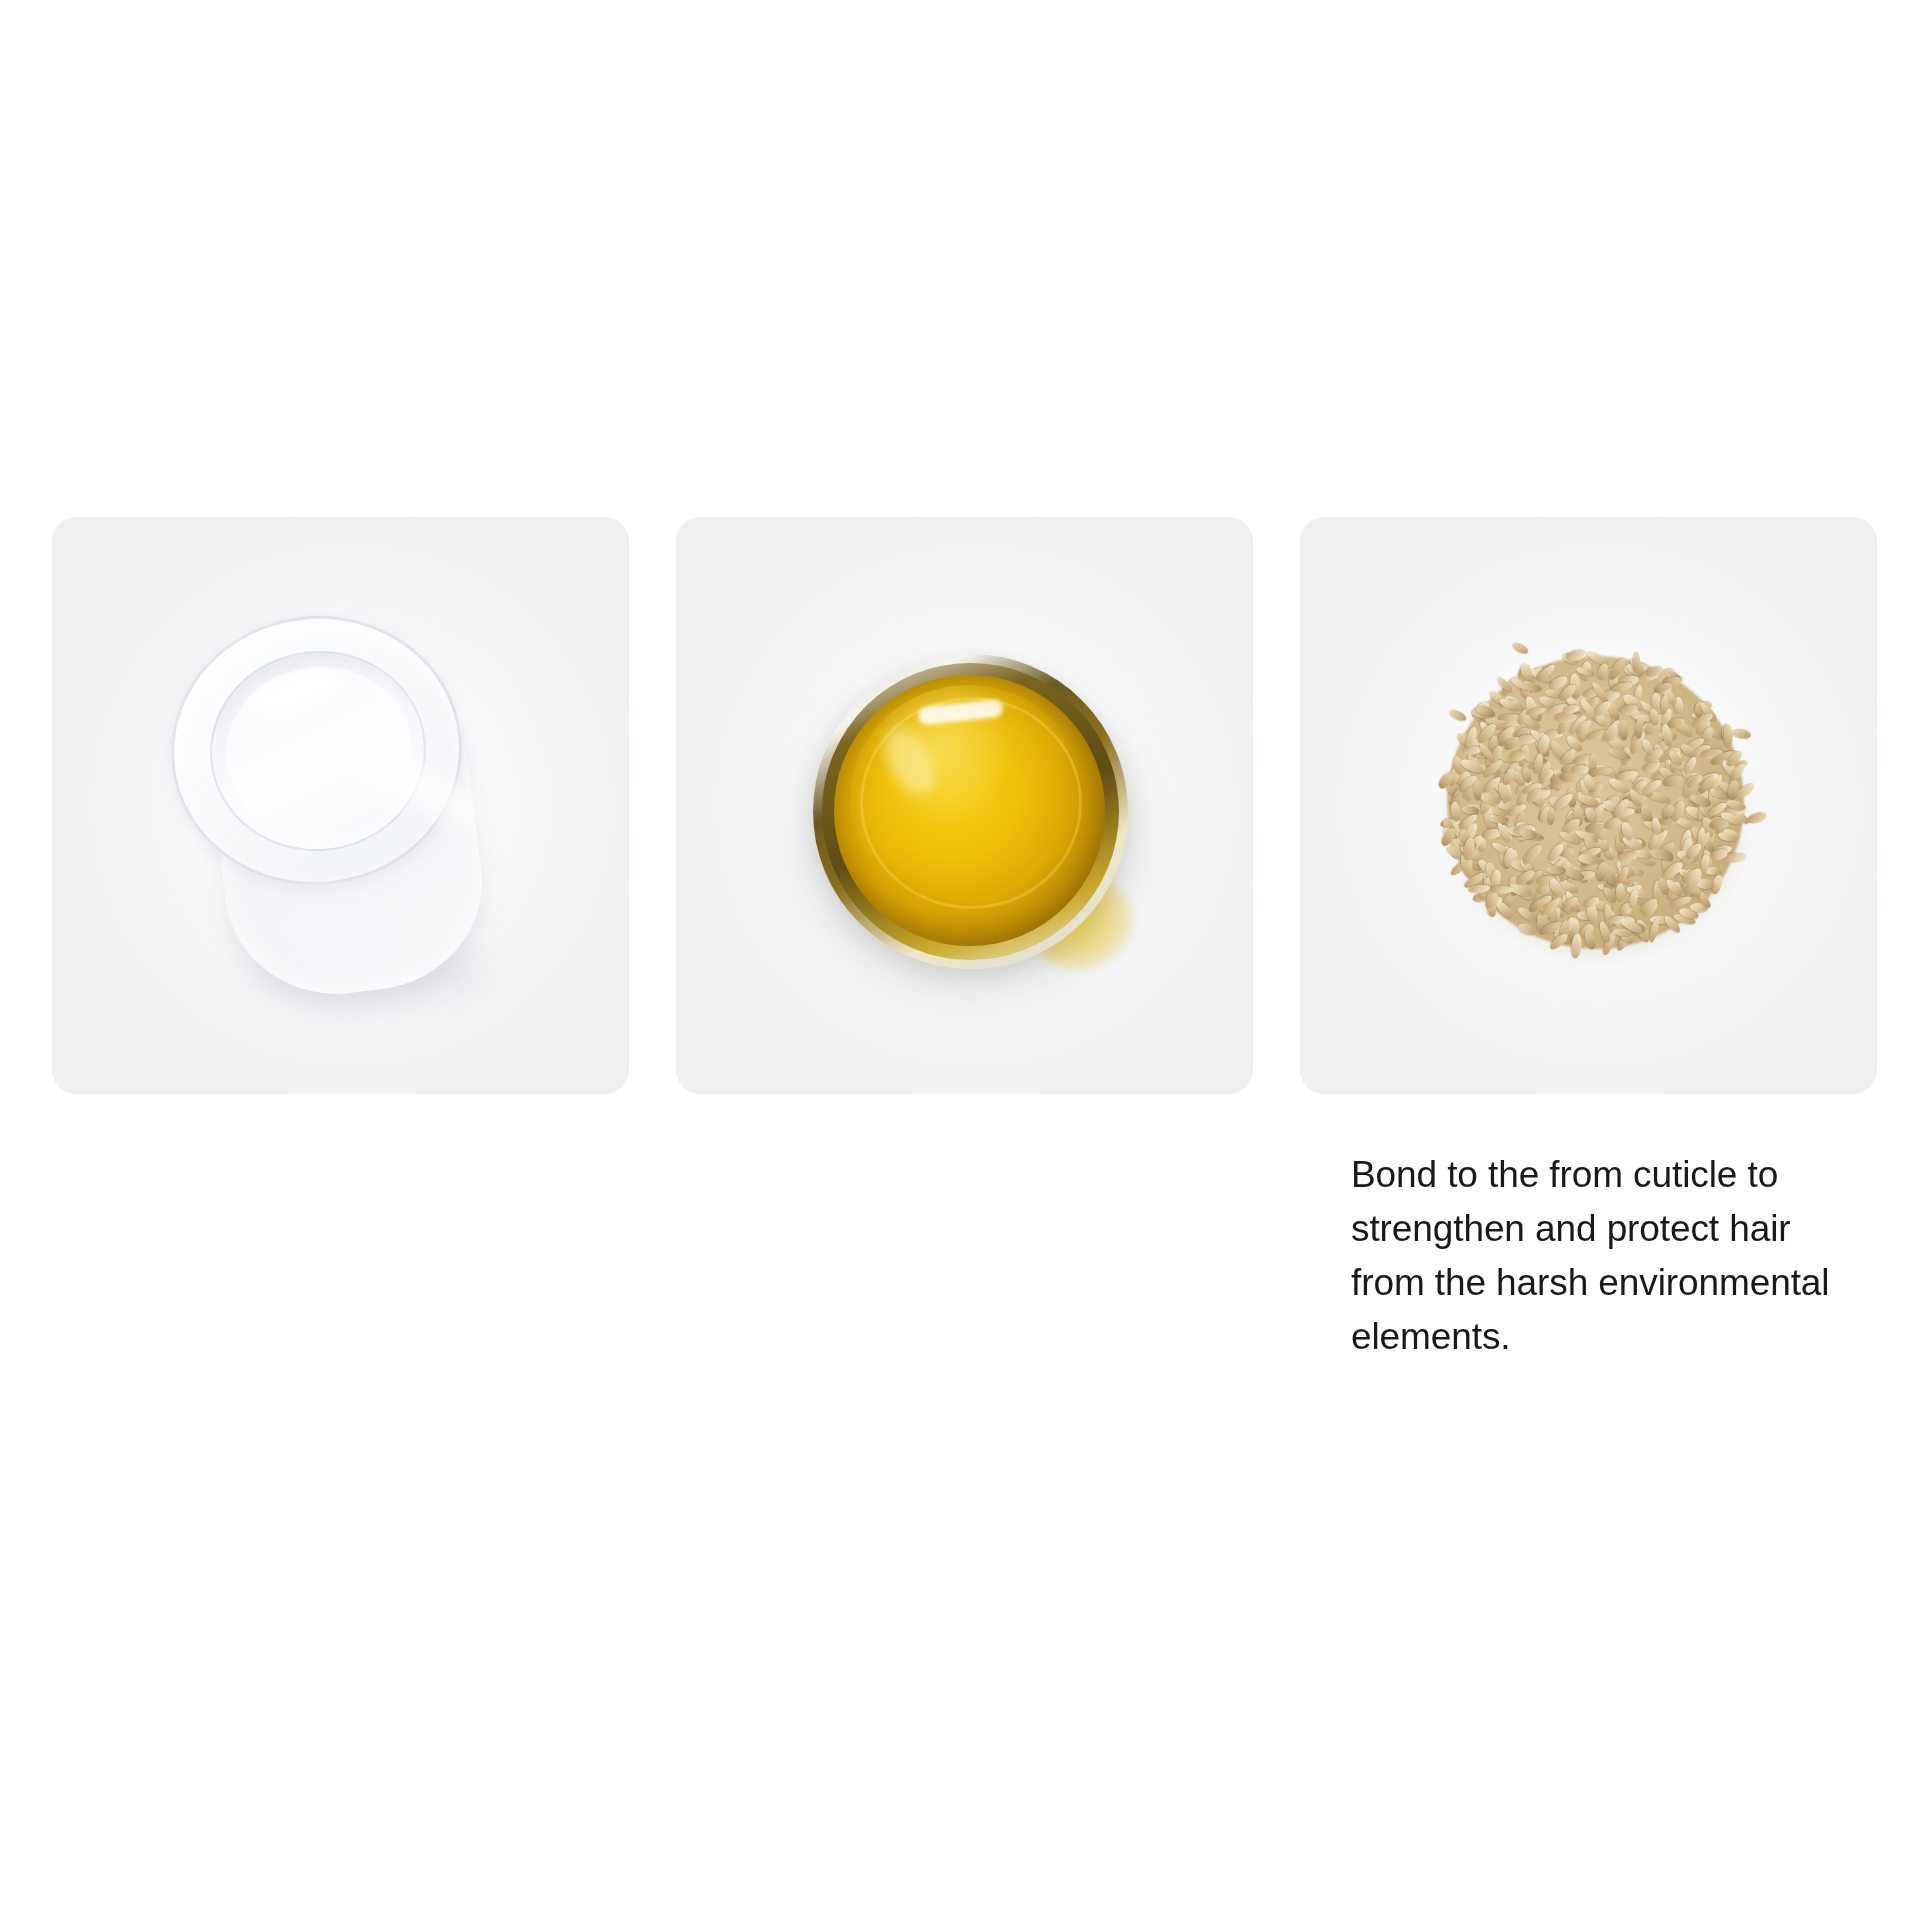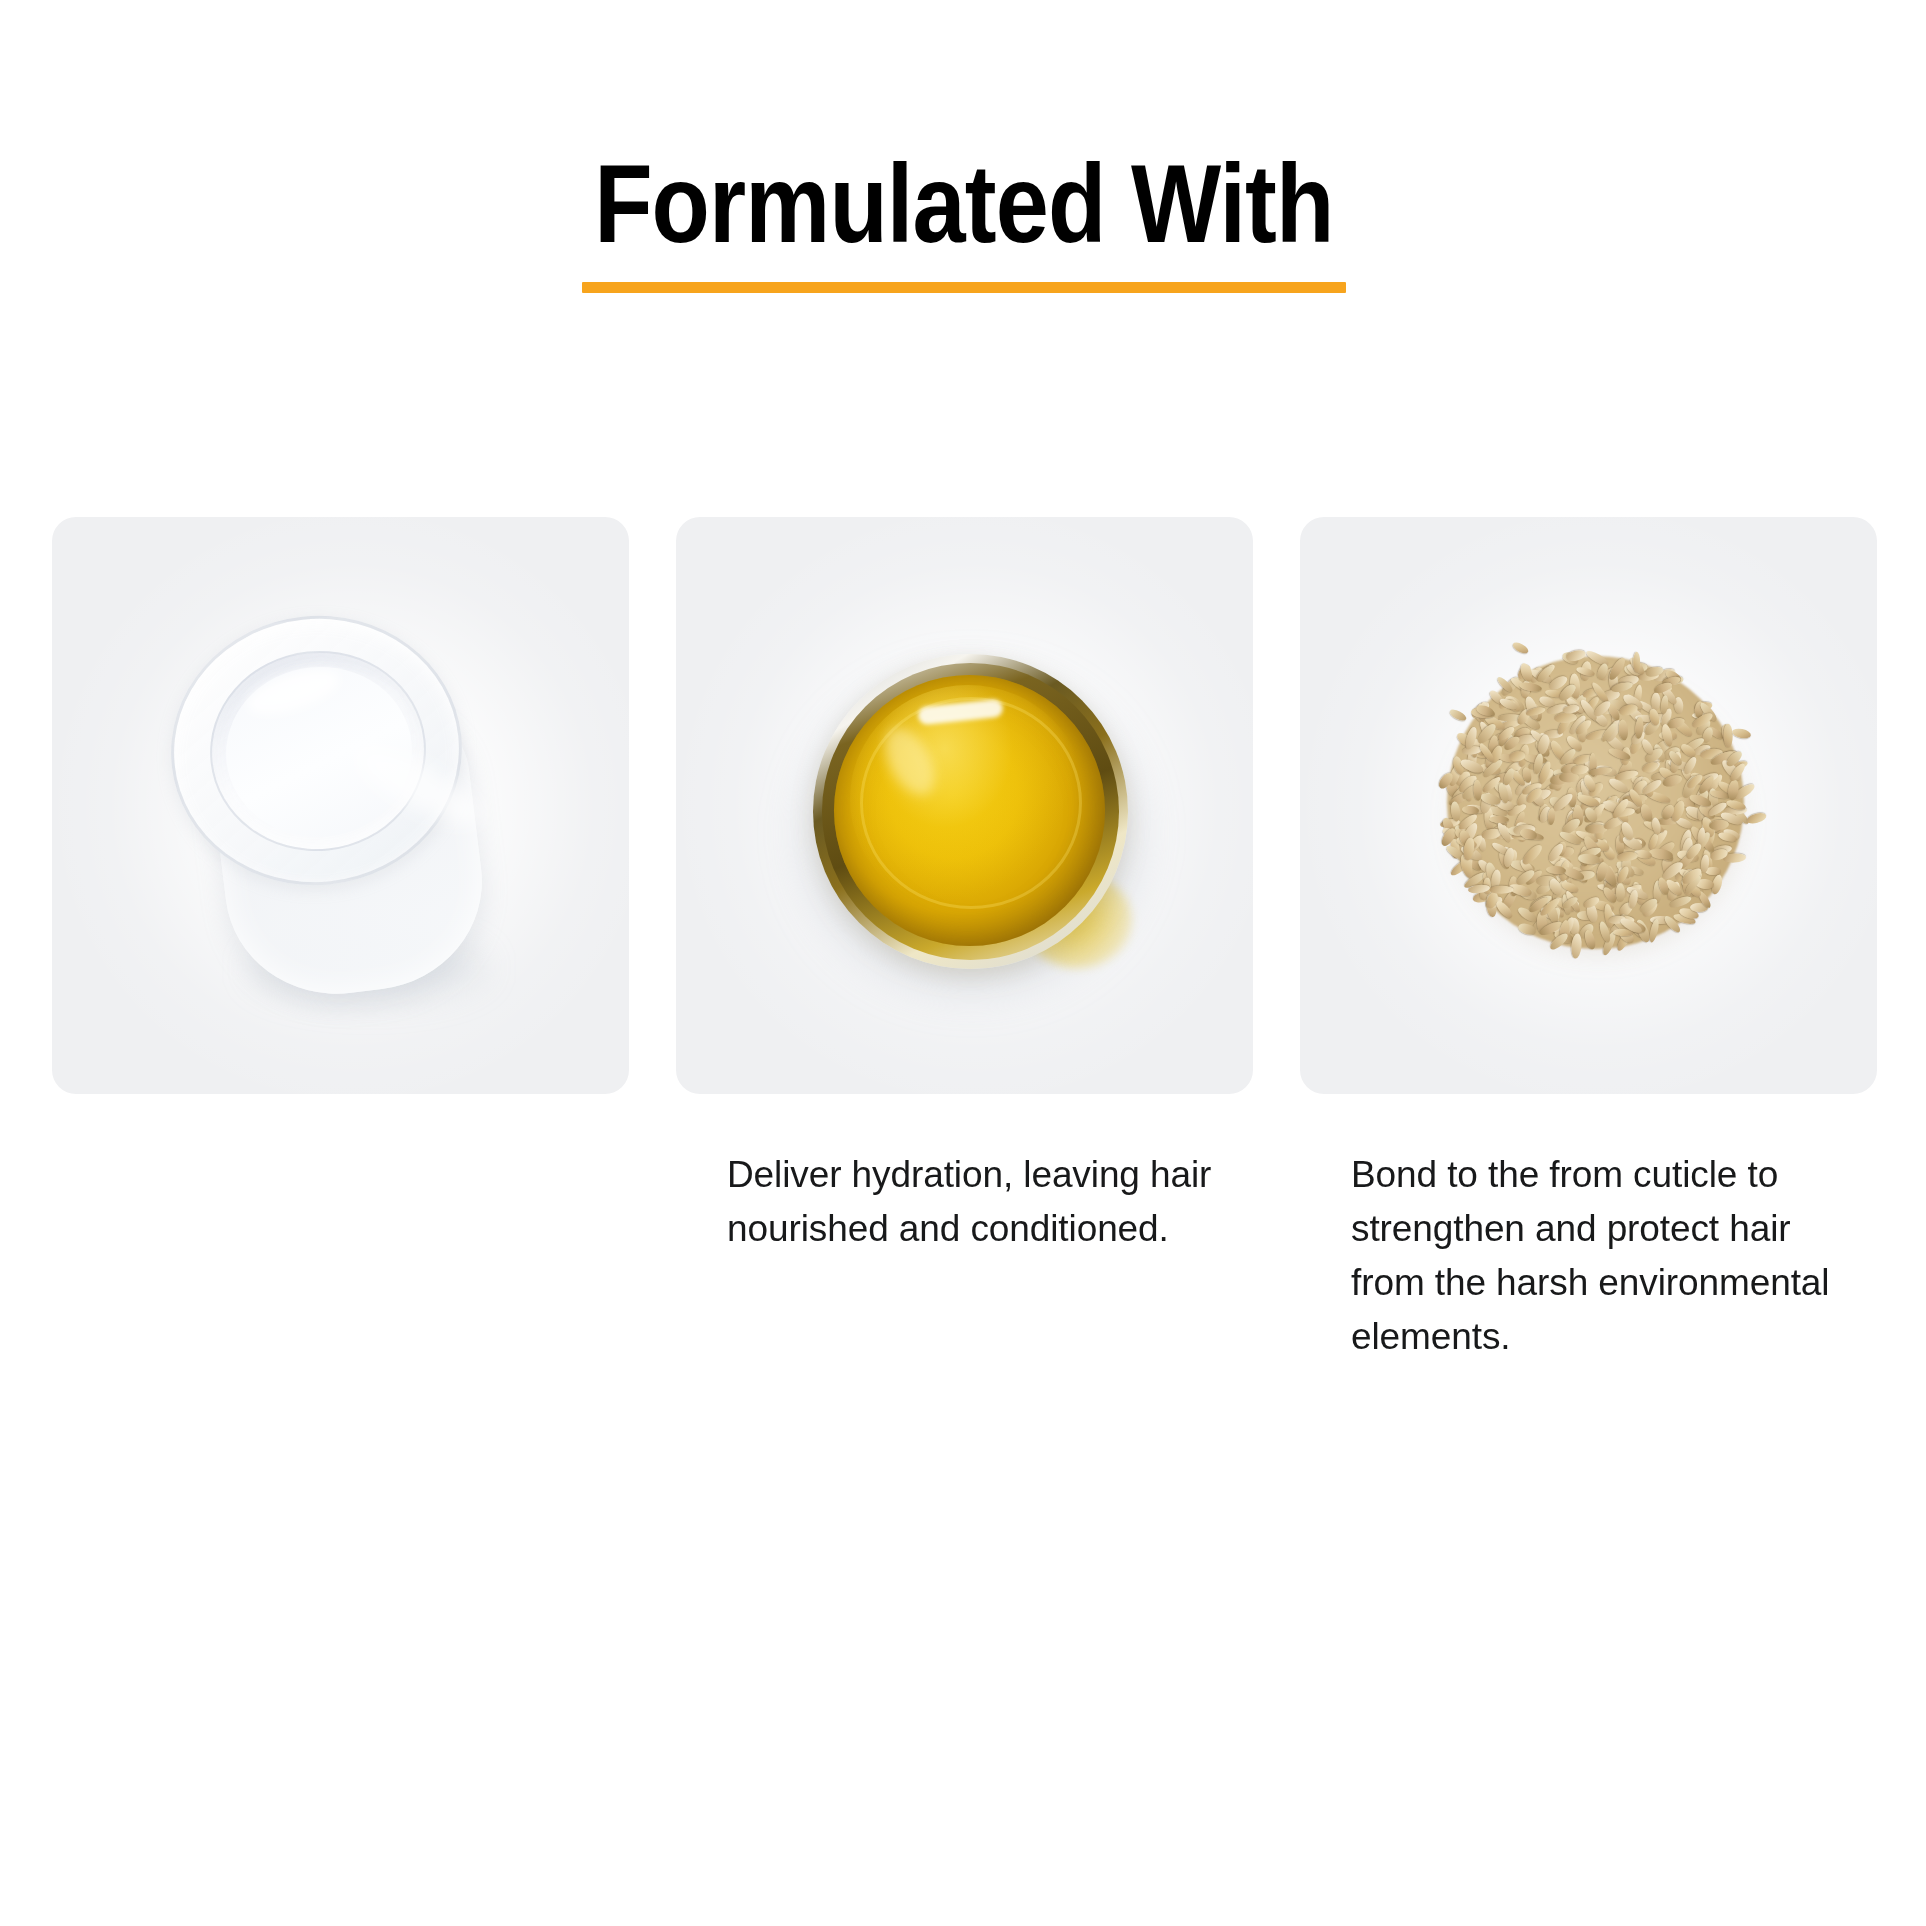--- a/index.html
+++ b/index.html
@@ -219,24 +219,20 @@
     font-weight:400;
     line-height:1.46;
     letter-spacing:-0.1px;
   }
 </style>
 </head>
 <body>
 
 <div class="page">
 
-  <div class="header">
-    <div class="header-title">Formulated With</div>
-    <div class="header-rule"></div>
-  </div>
 
   <div class="grid">
 
     <div class="card">
       <div class="card-glow"></div>
       <div class="jar-wrap">
         <div class="jar-shadow"></div>
         <div class="jar-body"></div>
         <div class="jar-rim-outer"></div>
         <div class="jar-rim-inner"></div>
@@ -838,21 +834,20 @@
     </div>
 
   </div>
 
   <div class="cols">
 
     <div class="col">
     </div>
 
     <div class="col">
-      <div class="col-body">Deliver hydration, leaving hair nourished and conditioned.</div>
     </div>
 
     <div class="col">
       <div class="col-body">Bond to the from cuticle to strengthen and protect hair from the harsh environmental elements.</div>
     </div>
 
   </div>
 
 </div>
 

